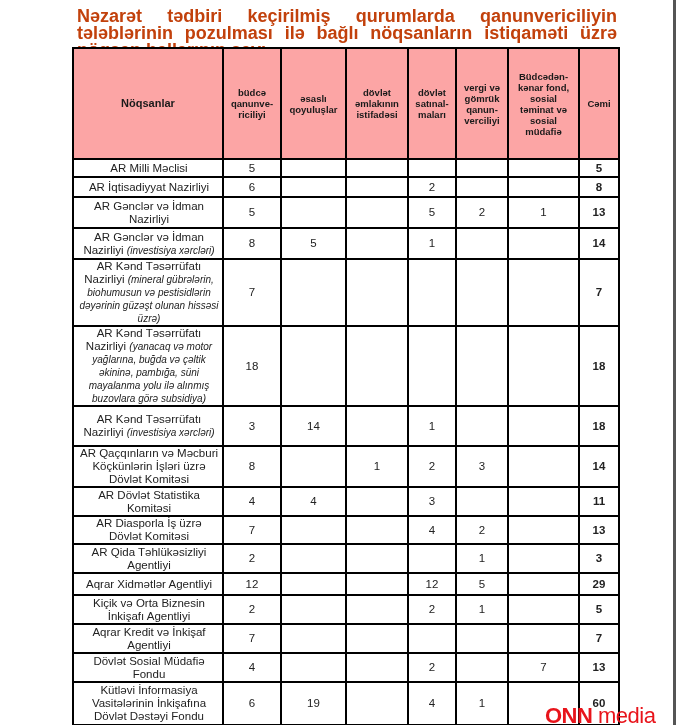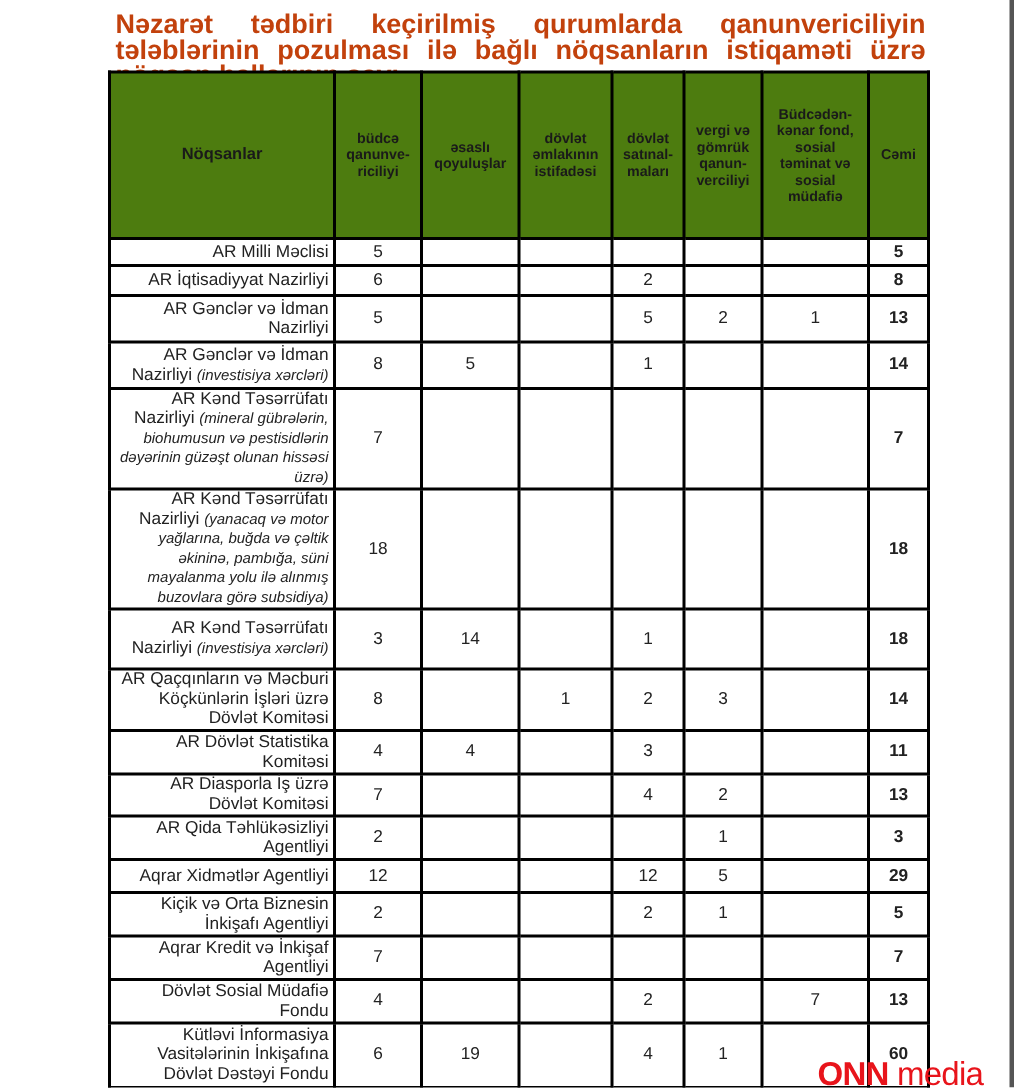--- a/index.html
+++ b/index.html
@@ -1,24 +1,24 @@
 <!DOCTYPE html>
 <html><head>
 <meta charset="utf-8">
 <style>
   html, body { margin: 0; padding: 0; background: #ffffff; }
   body { width: 676px; height: 725px; position: relative; overflow: hidden; font-family: "Liberation Sans", sans-serif; color: #111; }
   .page-edge { position: absolute; left: 673px; top: 0; width: 3px; height: 725px; background: #555; }
   .title { position: absolute; left: 77px; top: 8px; width: 540px; font-size: 18px; font-weight: bold; line-height: 17px; text-align: justify; color: #c2410c; }
   table.grid { position: absolute; left: 72px; top: 47px; border-collapse: collapse; table-layout: fixed; }
   table.grid td, table.grid th { border: 2px solid #000; padding: 0 3px; }
-  table.grid th { background: #4d7c0f; font-size: 9.5px; font-weight: bold; color: #1a1a1a; text-align: center; vertical-align: middle; line-height: 11px; }
+  table.grid th { background: #fca5a5; font-size: 9.5px; font-weight: bold; color: #1a1a1a; text-align: center; vertical-align: middle; line-height: 11px; }
   table.grid th.main { font-size: 11px; }
   table.grid td { font-size: 11.5px; line-height: 13px; vertical-align: middle; text-align: center; color: #222; }
-  table.grid td.name { text-align: right; padding-left: 5px; }
+  table.grid td.name { text-align: center; padding-left: 5px; }
   table.grid td.total { font-weight: bold; }
   .note { font-style: italic; font-size: 10px; line-height: 11px; }
   .watermark { position: absolute; left: 545px; top: 704px; font-size: 22px; line-height: 24px; color: #e8141b; letter-spacing: -0.5px; }
   .watermark b { font-weight: 900; }
   .watermark span { font-weight: normal; }
 </style>
 </head>
 <body>
 
 <div class="title">Nəzarət tədbiri keçirilmiş qurumlarda qanunvericiliyin tələblərinin pozulması ilə bağlı nöqsanların istiqaməti üzrə nöqsan hallarının sayı</div>

